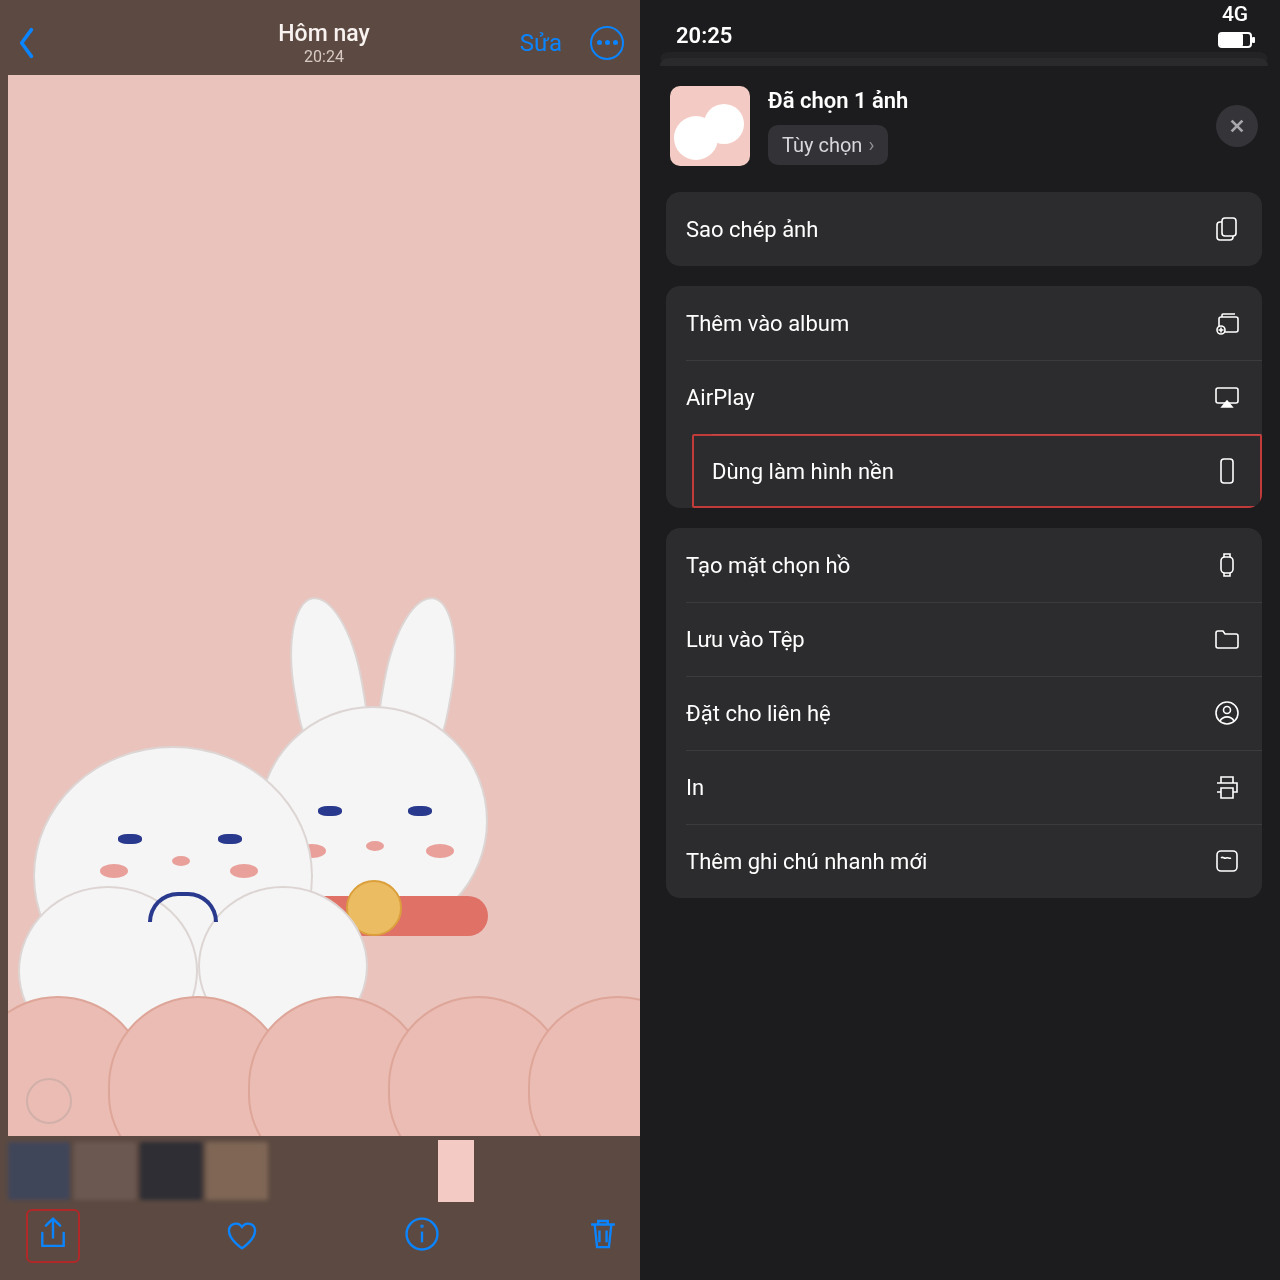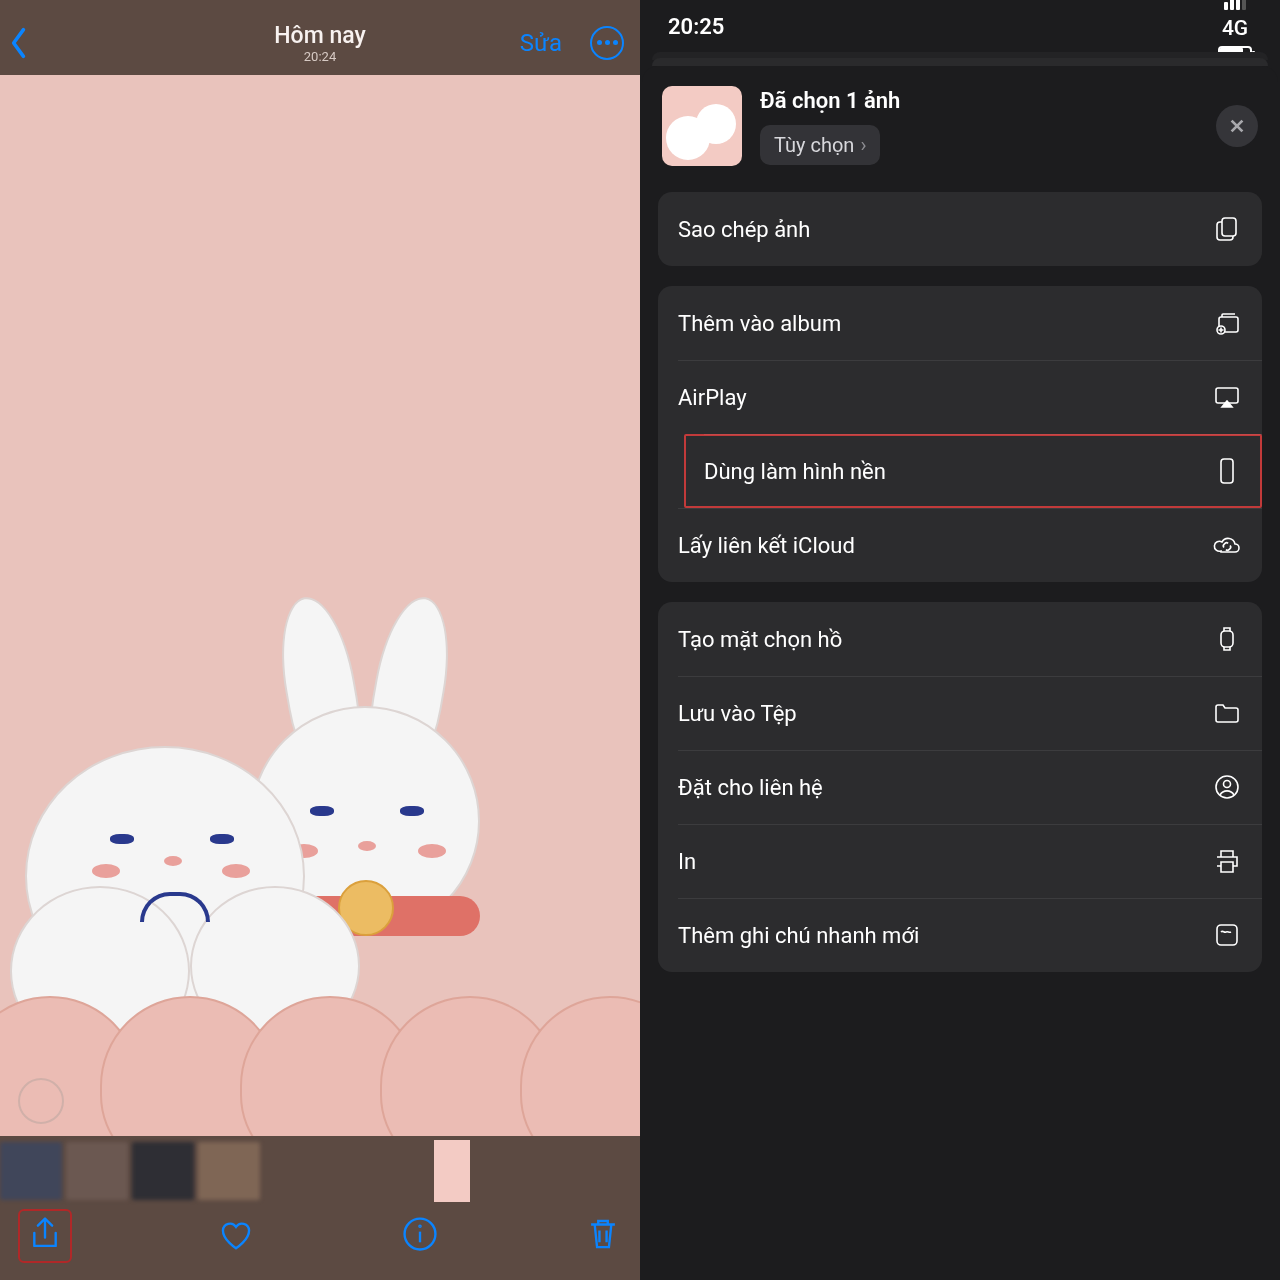--- a/index.html
+++ b/index.html
@@ -1,24 +1,24 @@
 <!DOCTYPE html>
 <html><head>
 <meta charset="utf-8">
 <style>
   * { margin:0; padding:0; box-sizing:border-box; font-family:-apple-system,BlinkMacSystemFont,"Segoe UI",Roboto,sans-serif; -webkit-font-smoothing:antialiased; }
   body { width:1280px; height:1280px; background:#fff; display:flex; }
-  .pane { flex:1 1 50%; height:100%; position:relative; overflow:hidden; }
+  .pane { flex:1 1 50%; height:100%; position:relative; overflow:hidden;padding-left:8px; }
   
   .left-pane { background:#5c4a42; display:flex; flex-direction:column; }
   .left-header { height:75px; display:flex; align-items:center; padding:10px 16px 0 10px; color:#fff; position:relative; justify-content:space-between; }
   .back-btn { color:#0a84ff; font-size:42px; font-weight:300; width:30px; display:flex; align-items:center; }
   .hdr-center { text-align:center; position:absolute; left:0; right:0; pointer-events:none; }
   .hdr-title { font-size:23px; font-weight:500; color:#f8f2f0; }
-  .hdr-time  { font-size:13px; color:#d7cac4; margin-top:0; }
+  .hdr-time  { font-size:16px; color:#d7cac4; margin-top:0; }
   .hdr-right { display:flex; align-items:center; gap:28px; z-index:2;}
   .edit-btn { color:#0a84ff; font-size:24px; }
   .more-btn { width:34px; height:34px; border:2.5px solid #0a84ff; border-radius:50%; display:flex; align-items:center; justify-content:center; }
   .more-btn span{ width:5px; height:5px; background:#0a84ff; border-radius:50%; margin:0 1.5px; display:inline-block;}
   .photo-area { flex:1; background:#f3cbc4; position:relative; overflow:hidden; filter:brightness(0.96); }
   
   .peach { position:absolute; bottom:-40px; width:180px; height:180px; background:#f5c4bb; border-radius:50% 50% 45% 45%; border:2px solid #e7ac9f;}
   .peach.p1{left:-40px;} .peach.p2{left:100px;} .peach.p3{left:240px;} .peach.p4{left:380px;} .peach.p5{left:520px;}
   .cloud { position:absolute; background:#ffffff; border:2px solid #e6dedc; border-radius:50%; }
   .cloud.c1{ width:280px; height:260px; left:25px; bottom:130px; }
@@ -38,21 +38,21 @@
   .nose{ position:absolute; width:18px; height:10px; background:#f3a7a1; border-radius:50%;}
   .thumb-strip { height:70px; background:#5c4a42; display:flex; align-items:center; padding:6px 0; gap:4px; }
   .thumb-strip .t{ height:58px; width:62px; border-radius:2px; filter:blur(2px);}
   .thumb-strip .sel{ height:62px; width:36px; background:#f3cbc4; filter:none; margin:0 auto;}
   .left-toolbar { height:74px; display:flex; align-items:center; justify-content:space-between; padding:0 18px 14px 18px; }
   .tb-ico { color:#0a84ff; }
   .tb-ico svg{ width:38px; height:38px; stroke:#0a84ff; fill:none; stroke-width:2;}
   .share-ico{ border:2px solid #b02828; border-radius:6px; padding:4px 6px; }
   
   .right-pane { background:#1c1c1e; color:#fff; display:flex; flex-direction:column; font-size:22px;}
-  .status-bar{ height:48px; display:flex; align-items:center; justify-content:space-between; padding:4px 28px 0 28px; font-size:22px; font-weight:600;}
+  .status-bar{ height:48px; display:flex; align-items:flex-end; justify-content:space-between; padding:4px 28px 0 28px; font-size:22px; font-weight:600;}
   .status-right{ display:flex; align-items:center; gap:6px; font-size:21px; font-weight:500;flex-direction:column;}
   .bars{ display:flex; align-items:flex-end; gap:2px;} .bars i{ width:4px; background:#fff; display:block; border-radius:1px;} .bars i:nth-child(1){height:8px} .bars i:nth-child(2){height:12px} .bars i:nth-child(3){height:16px} .bars i:nth-child(4){height:20px; background:#555;}
   .batt{ width:34px; height:16px; border:2px solid #fff; border-radius:4px; position:relative;} .batt::after{content:"";position:absolute;right:-5px;top:3px;width:3px;height:6px;background:#fff;border-radius:1px;} .batt i{display:block;height:100%;width:75%;background:#fff;border-radius:1px;}
   .sheet-tabs{ height:18px; position:relative; }
   .sheet-tabs::before, .sheet-tabs::after{ content:""; position:absolute; left:12px; right:12px; height:8px; border-radius:10px 10px 0 0; background:#2a2a2c;}
   .sheet-tabs::before{ top:4px; background:#232325;}
   .sheet-tabs::after{ top:10px;}
   .sheet{ flex:1; background:#1c1c1e; border-radius:16px 16px 0 0; margin:0 2px; padding:0; overflow:hidden; display:flex; flex-direction:column;justify-content:center; }
   .sheet-header{ display:flex; align-items:center; padding:20px 20px 22px 20px; gap:18px;}
   .mini-thumb{ width:80px; height:80px; border-radius:10px; background:#f3cbc4; overflow:hidden; position:relative; flex:0 0 auto;}
@@ -238,29 +238,20 @@
           </div>
         </div>
         <div class="row highlight">
           <div class="row-label">Dùng làm hình nền</div>
           <div class="row-ico">
             <svg viewBox="0 0 28 28">
                 <rect x="8" y="2" width="12" height="24" rx="3"></rect>
               </svg>
           </div>
         </div>
-        <div class="row">
-          <div class="row-label">Lấy liên kết iCloud</div>
-          <div class="row-ico">
-            <svg viewBox="0 0 28 28">
-                <path d="M8 20a5 5 0 1 1 1-9 7 7 0 0 1 13 2 4 4 0 0 1 0 8H8z"></path>
-                <path d="M11 16.5a2.2 2.2 0 0 1 0-3.1l1-1a2.2 2.2 0 0 1 3.1 0M17 14.5a2.2 2.2 0 0 1 0 3.1l-1 1a2.2 2.2 0 0 1-3.1 0"></path>
-              </svg>
-          </div>
-        </div>
       </div>
 
       <div class="group">
         <div class="row">
           <div class="row-label">Tạo mặt chọn hồ</div>
           <div class="row-ico">
             <svg viewBox="0 0 28 28">
                 <rect x="8" y="6" width="12" height="16" rx="4"></rect>
                 <path d="M11 6V3h6v3M11 22v3h6v-3"></path>
               </svg>

